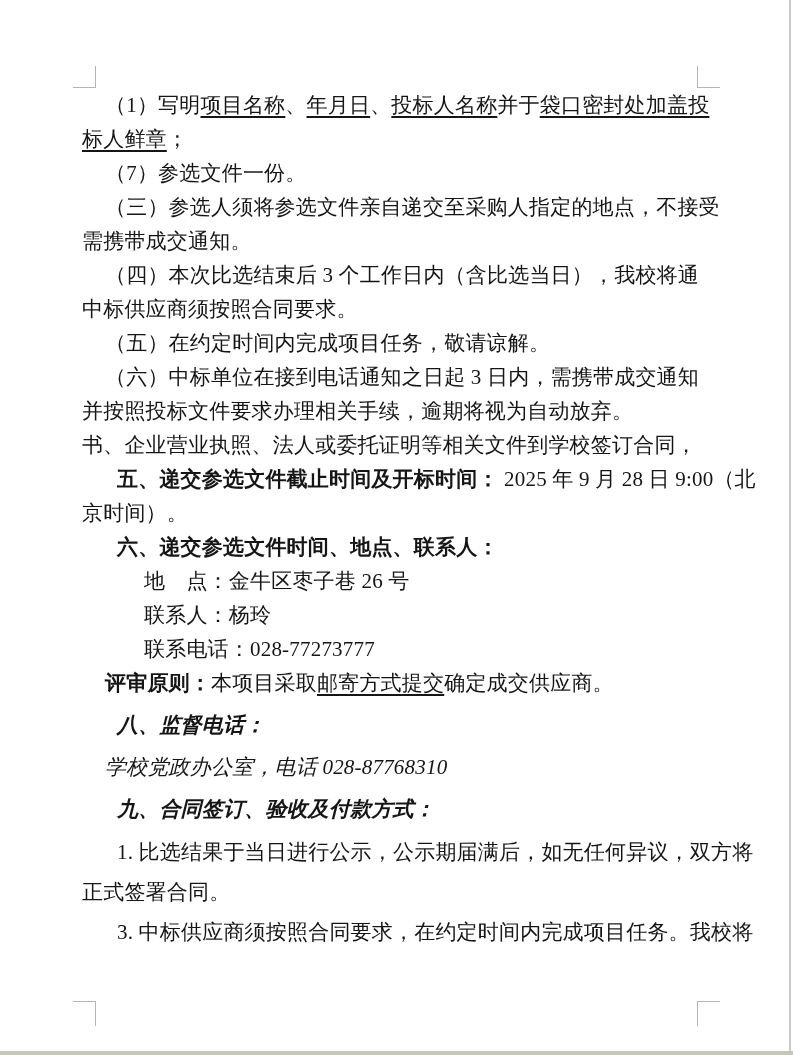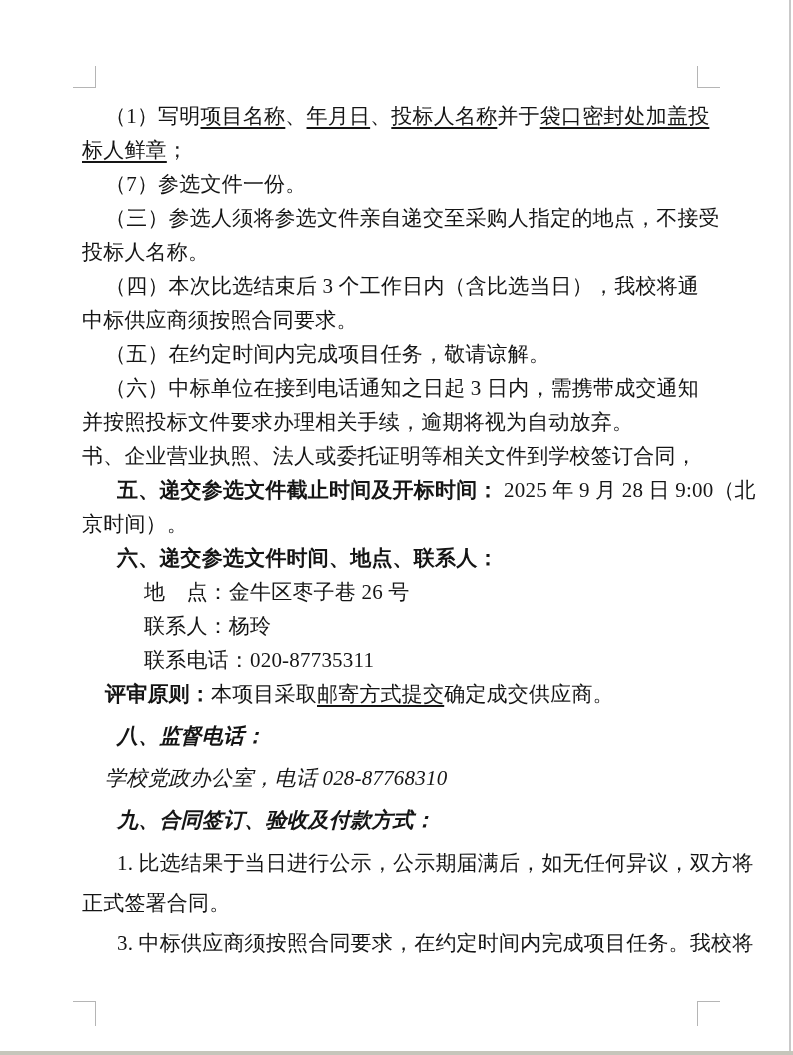--- a/index.html
+++ b/index.html
@@ -17,21 +17,21 @@
   .right-edge{position:absolute;left:789px;top:0;width:2px;height:1052px;}
   .bottom-edge{position:absolute;left:0;top:1051px;width:793px;height:4px;}
   .mark{position:absolute;width:23px;height:22px;box-sizing:border-box;}
   .mark.tl{left:73px;top:66px;border-right:1.5px solid;border-bottom:1.5px solid;}
   .mark.tr{left:697px;top:66px;border-left:1.5px solid;border-bottom:1.5px solid;}
   .mark.bl{left:73px;top:1001px;height:25px;border-right:1.5px solid;border-top:1.5px solid;}
   .mark.br{left:697px;top:1001px;height:25px;border-left:1.5px solid;border-top:1.5px solid;}
   
   .doc{
     position:absolute;left:82px;top:88px;width:645px;
-    font-size:21px;line-height:34px;letter-spacing:0.2px;margin-top:11px;
+    font-size:21px;line-height:34px;letter-spacing:0.2px;
   }
   .para{margin:0;}
   .line{white-space:nowrap;}
   .ind1{padding-left:23px;}
   .ind2{padding-left:35px;}
   .ind3{padding-left:62px;}
   .lh40{line-height:40px;}
   .mt8{margin-top:8px;font-style:italic;}
   .mt6{margin-top:6px;}
   .mt2{margin-top:2px;}
@@ -51,21 +51,21 @@
   <div class="doc">
       <div class="para">
         <div class="line ind1"><span class="seg">（1）写明</span><span class="seg u">项目名称</span><span class="seg">、</span><span class="seg u">年月日</span><span class="seg">、</span><span class="seg u">投标人名称</span><span class="seg">并于</span><span class="seg u">袋口密封处加盖投</span></div>
         <div class="line"><span class="seg u">标人鲜章</span><span class="seg">；</span></div>
       </div>
       <div class="para">
         <div class="line ind1"><span class="seg">（7）参选文件一份。</span></div>
       </div>
       <div class="para">
         <div class="line ind1"><span class="seg">（三）参选人须将参选文件亲自递交至采购人指定的地点，不接受</span></div>
-        <div class="line"><span class="seg">投标人名称。</span></div>
+        <div class="line"><span class="seg">需携带成交通知。</span></div>
       </div>
       <div class="para">
         <div class="line ind1"><span class="seg">（四）本次比选结束后 3 个工作日内（含比选当日），我校将通</span></div>
         <div class="line"><span class="seg">中标供应商须按照合同要求。</span></div>
       </div>
       <div class="para">
         <div class="line ind1"><span class="seg">（五）在约定时间内完成项目任务，敬请谅解。</span></div>
       </div>
       <div class="para">
         <div class="line ind1"><span class="seg">（六）中标单位在接到电话通知之日起 3 日内，需携带成交通知</span></div>
@@ -79,21 +79,21 @@
       <div class="para">
         <div class="line ind2"><span class="seg b">六、递交参选文件时间、地点、联系人：</span></div>
       </div>
       <div class="para">
         <div class="line ind3"><span class="seg">地　点：金牛区枣子巷 26 号</span></div>
       </div>
       <div class="para">
         <div class="line ind3"><span class="seg">联系人：杨玲</span></div>
       </div>
       <div class="para">
-        <div class="line ind3"><span class="seg">联系电话：020-87735311</span></div>
+        <div class="line ind3"><span class="seg">联系电话：028-77273777</span></div>
       </div>
       <div class="para">
         <div class="line ind1"><span class="seg b">评审原则：</span><span class="seg">本项目采取</span><span class="seg u">邮寄方式提交</span><span class="seg">确定成交供应商。</span></div>
       </div>
       <div class="para mt8">
         <div class="line ind2"><span class="seg b">八、监督电话：</span></div>
       </div>
       <div class="para mt8">
         <div class="line ind1"><span class="seg">学校党政办公室，电话 028-87768310</span></div>
       </div>

